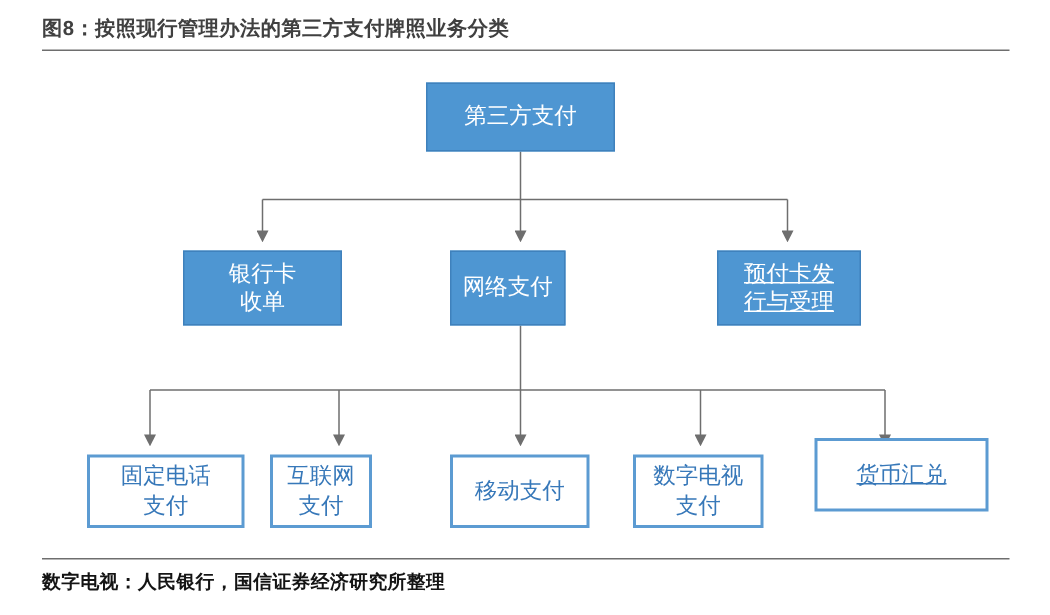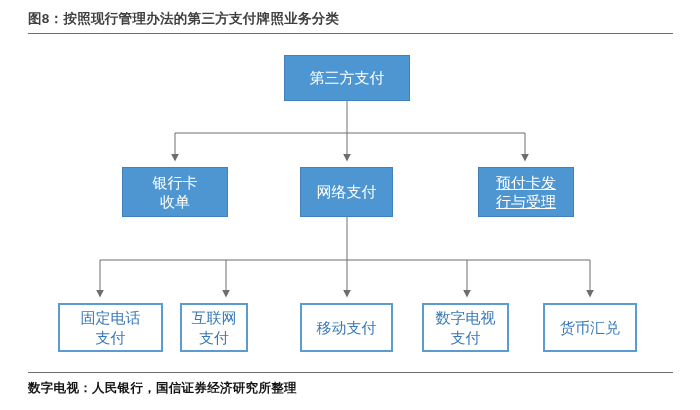--- a/index.html
+++ b/index.html
@@ -62,27 +62,27 @@
     font-size: 15px;
   }
   .node.outline {
     background: #ffffff;
     border: 2px solid #5c9bd2;
     color: #3778b9;
     font-size: 15px;
   }
   .n-root { left: 284px; top: 55px;  width: 126px; height: 46px; }
   .n-l2-0 { left: 122px; top: 167px; width: 106px; height: 50px; }
-  .n-l2-1 { left: 300px; top: 167px; width: 93px;  height: 50px; }
+  .n-l2-1 { left: 300px; top: 167px; width: 77px;  height: 50px; }
   .n-l2-2 { left: 478px; top: 167px; width: 96px;  height: 50px; text-decoration: underline; }
   .n-l3-0 { left: 58px;  top: 303px; width: 105px;  height: 49px; }
   .n-l3-1 { left: 180px; top: 303px; width: 68px;  height: 49px; }
   .n-l3-2 { left: 300px; top: 303px; width: 93px;  height: 49px; text-align: right; }
   .n-l3-3 { left: 422px; top: 303px; width: 87px;  height: 49px; }
-  .n-l3-4 { left: 543px; top: 303px; width: 94px;  height: 49px; }
+  .n-l3-4 { left: 543px; top: 292px; width: 116px;  height: 49px; text-decoration: underline; }
 </style>
 </head>
 <body>
 
 <div class="page">
 
   <div class="fig-title">图8：按照现行管理办法的第三方支付牌照业务分类</div>
   <div class="rule rule-top"></div>
 
   <svg class="connectors" viewBox="0 0 700 410" xmlns="http://www.w3.org/2000/svg">

